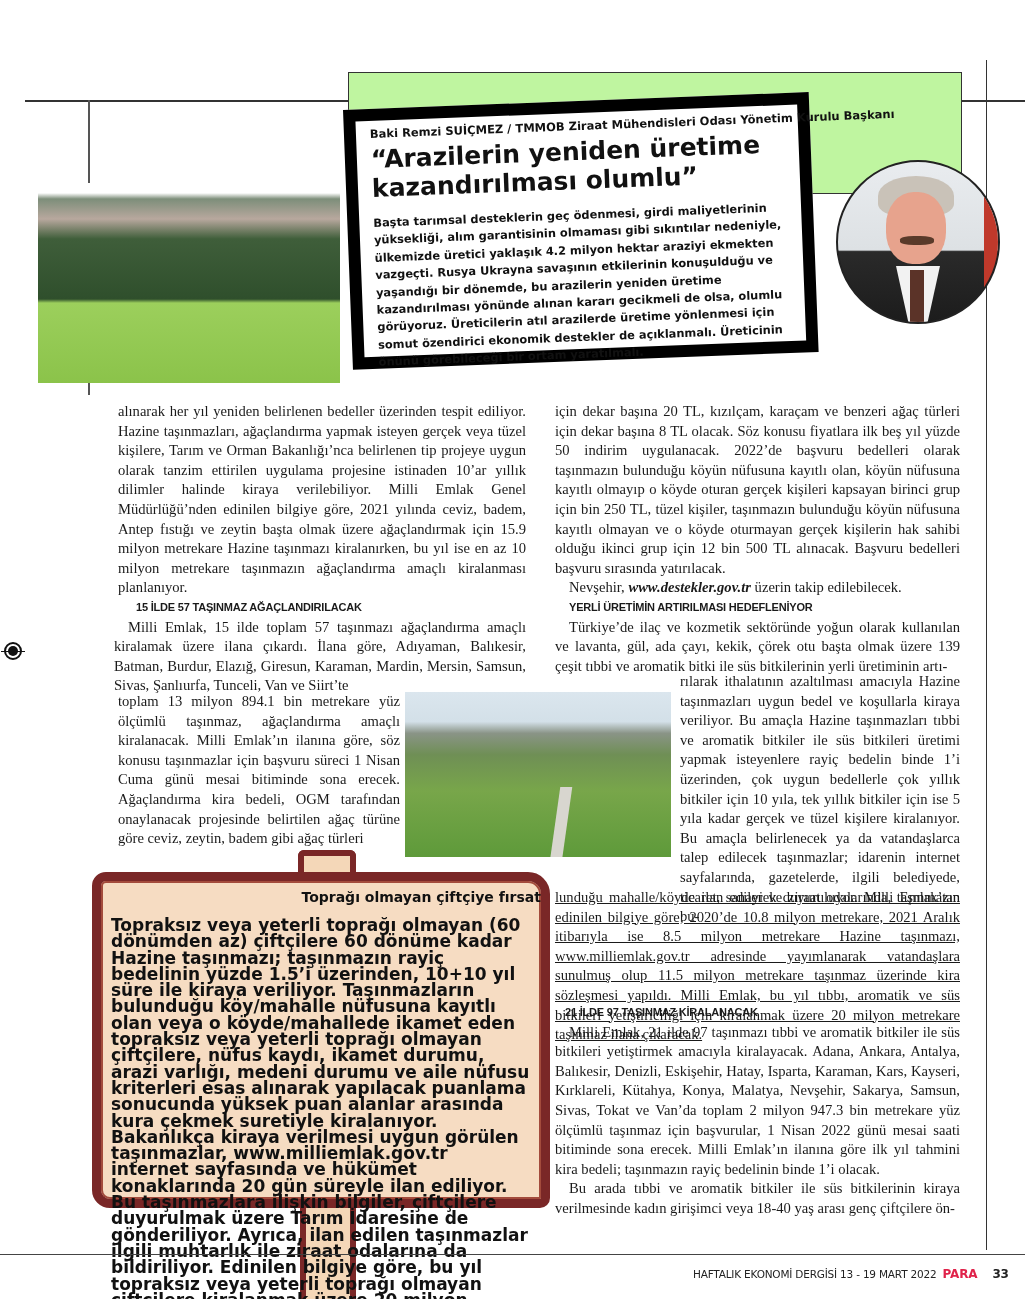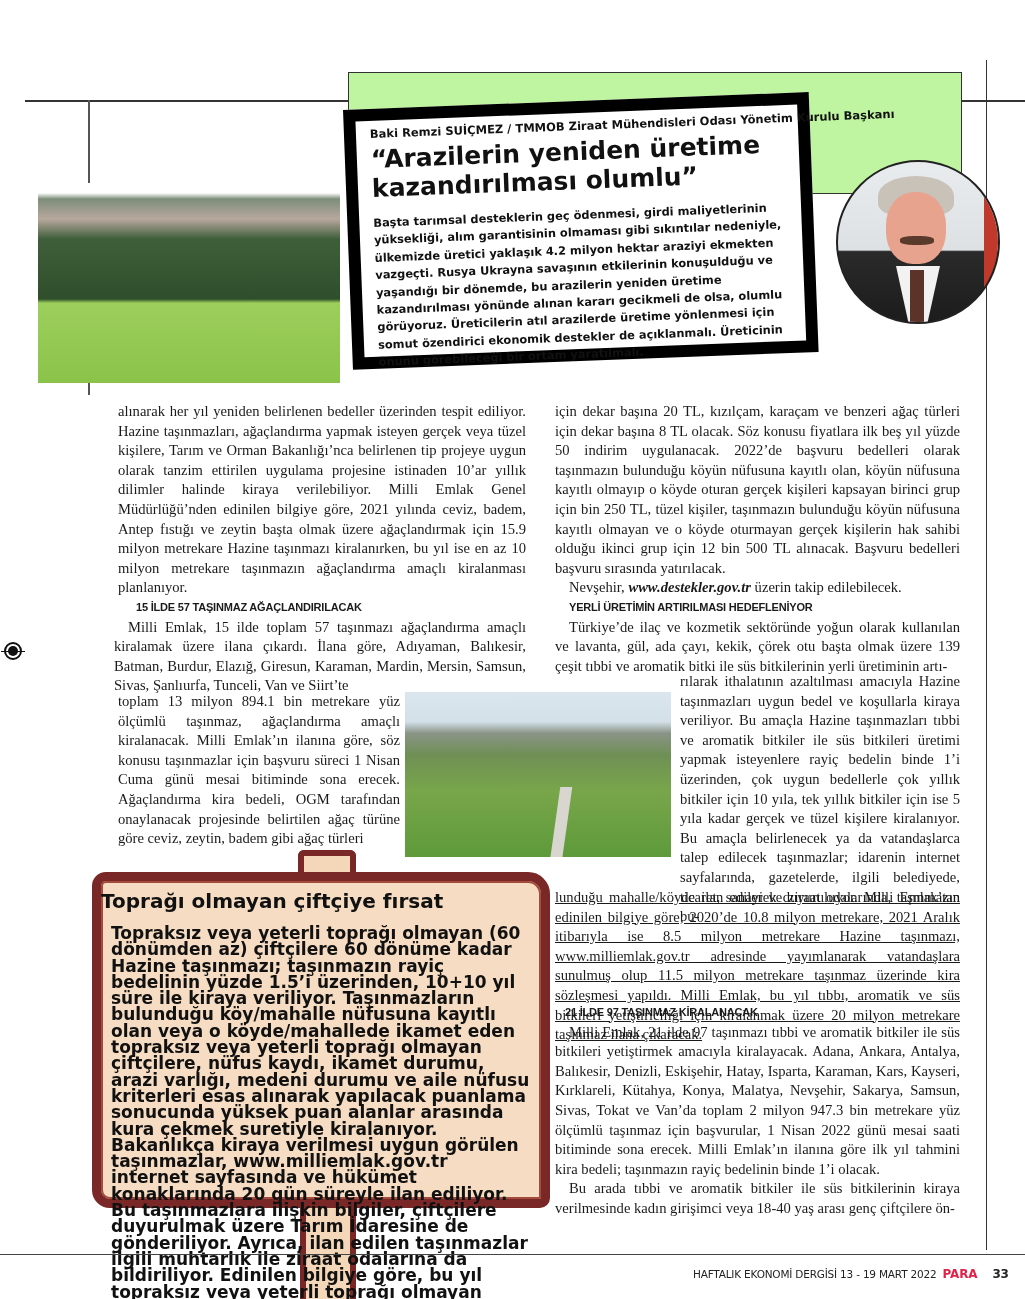--- a/index.html
+++ b/index.html
@@ -34,21 +34,21 @@
   .col { position: absolute; font-size: 14.6px; line-height: 19.6px; text-align: justify; }
   .col p { margin: 0; }
   .indent { text-indent: 14px; }
   .section-title { font-family: "Liberation Sans", sans-serif; font-weight: bold; font-size: 11px; letter-spacing: -0.2px; margin: 0; padding-left: 22px; }
   .url-em { font-weight: bold; font-style: italic; }
 
   
   .sign-post { position: absolute; left: 300px; top: 1190px; width: 56px; height: 109px; background: #f4d7b8; border-left: 6px solid #7a2727; border-right: 6px solid #7a2727; box-sizing: border-box; }
   .sign-top { position: absolute; left: 298px; top: 850px; width: 58px; height: 32px; background: #f4d7b8; border: 6px solid #7a2727; border-bottom: none; border-radius: 6px 6px 0 0; box-sizing: border-box; }
   .sign { position: absolute; left: 92px; top: 872px; width: 458px; height: 336px; background: #f6dcc2; border: 9px solid #7a2727; border-radius: 14px 22px 10px 18px; box-sizing: border-box; box-shadow: inset 0 0 0 2px #a34b3c; }
-  .sign-title { font-family: "DejaVu Sans", sans-serif; font-weight: bold; font-size: 20px; text-align: left; margin-top: 8px; color: #111; }
+  .sign-title { font-family: "DejaVu Sans", sans-serif; font-weight: bold; font-size: 14px; text-align: right; margin-top: 8px; color: #111; }
   .sign-body { font-family: "DejaVu Sans", sans-serif; font-weight: bold; font-size: 17px; line-height: 16.3px; text-align: left; margin: 12px 10px 0; color: #111; }
 
   
   .footer-line { position: absolute; left: 0; top: 1254px; width: 1025px; height: 1px; background: #444; }
   .footer { position: absolute; left: 693px; top: 1267px; font-family: "DejaVu Sans", sans-serif; font-size: 10.5px; color: #222; white-space: nowrap; letter-spacing: -0.2px; }
   .footer .brand { color: #e0234a; font-weight: bold; font-size: 12px; margin-left: 3px; }
   .footer .page { font-weight: bold; font-size: 12px; margin-left: 12px; }
 
   .reg-mark { position: absolute; left: 4px; top: 642px; width: 18px; height: 18px; border-radius: 50%; border: 2px solid #111; box-sizing: border-box; }
   .reg-mark::before { content: ""; position: absolute; left: 2px; top: 2px; width: 10px; height: 10px; border-radius: 50%; background: #111; }

